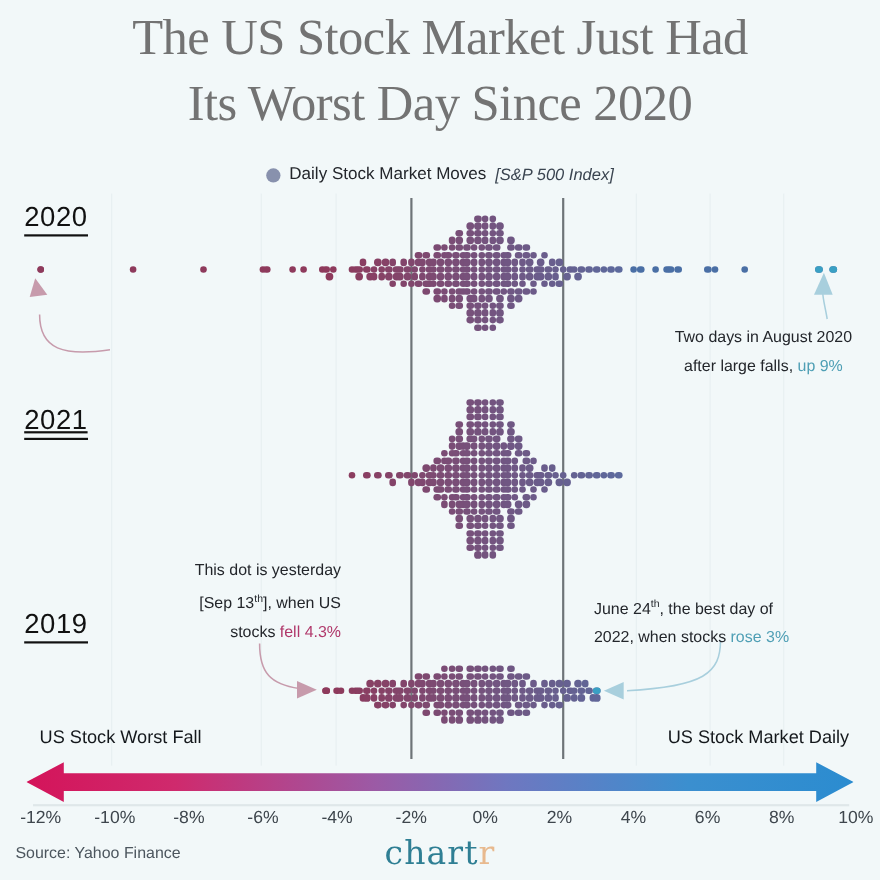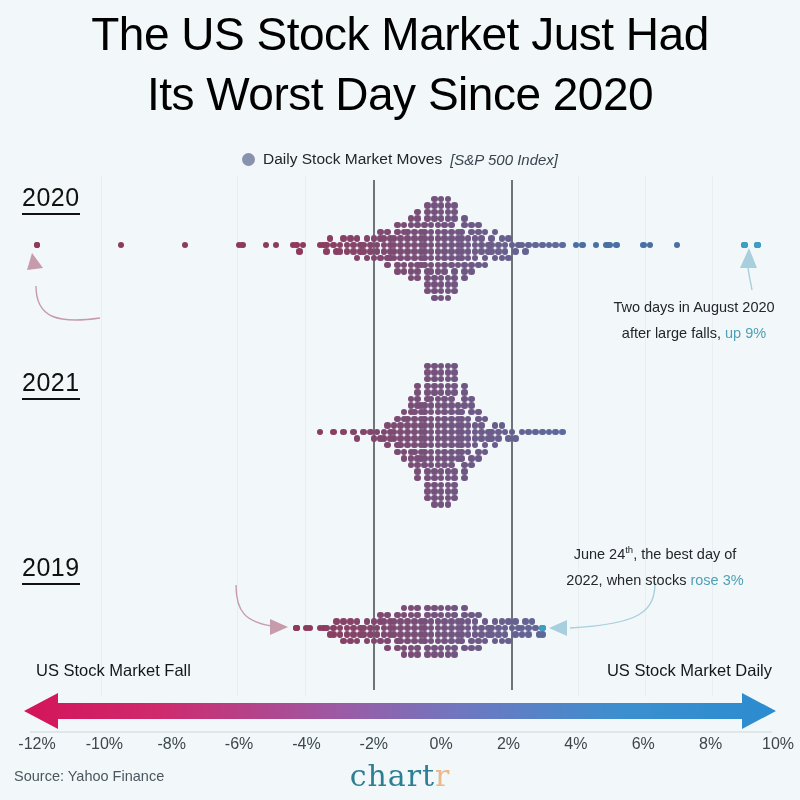--- a/index.html
+++ b/index.html
@@ -8,22 +8,22 @@
     background:#f2f8f9;
     font-family:"Liberation Sans", sans-serif;
     overflow:hidden;
     position:relative;
   }
   #stage{position:absolute;inset:0;width:800px;height:800px;}
 
   
   .title{
     position:absolute;left:0;width:800px;text-align:center;
-    font-family:Liberation Sans, sans-serif;
-    color:#000000;
+    font-family:Liberation Serif, serif;
+    color:#737373;
     font-weight:400;
     letter-spacing:-0.5px;
   }
   .title-l1{top:8px;font-size:46px;line-height:52px;}
   .title-l2{top:68px;font-size:46px;line-height:52px;}
 
   
   .legend{
     position:absolute;top:150px;left:0;width:800px;
     display:flex;align-items:center;justify-content:center;gap:8px;
@@ -37,21 +37,21 @@
 
   
   .year{
     position:absolute;
     font-size:25px;color:#111;letter-spacing:.5px;
     border-bottom:2px solid #111;
     padding-bottom:1px;
     font-family:"Liberation Sans", sans-serif;
   }
   #year-2020{left:22px;top:183px;}
-  #year-2021{left:22px;top:368px;}
+  #year-2021{left:22px;top:368px;text-decoration:underline;}
   #year-2022{left:22px;top:553px;}
 
   
   .gridline{
     position:absolute;width:1.6px;background:#6e7478;
     top:180px;height:510px;
   }
   .faint-grid{
     position:absolute;width:1px;background:#e7eff1;
     top:176px;height:520px;
@@ -65,21 +65,21 @@
     position:absolute;
     font-size:14.5px;line-height:26px;color:#23262b;
   }
   .anno .fall{color:#b0376a;}
   .anno .rise{color:#4f9fb5;}
   .anno sup{font-size:9.5px;vertical-align:super;}
   #anno-mar16{left:108px;top:292px;width:300px;text-align:left;}
   #anno-mar16 .ln2{display:block;padding-left:16px;}
   #anno-two-days{left:588px;top:294px;width:212px;text-align:center;}
   #anno-yesterday{left:150px;top:506px;width:160px;text-align:right;}
-  #anno-june24{left:540px;top:537px;width:230px;text-align:center;}
+  #anno-june24{left:540px;top:537px;width:230px;text-align:left;}
 
   
   .axis-label{
     position:absolute;top:661px;font-size:16.5px;color:#14181c;
   }
   #label-fall{left:36px;}
   #label-rise{right:28px;}
 
   .arrowbar{position:absolute;left:24px;top:690px;width:752px;height:42px;}
   .axis-baseline{
@@ -817,27 +817,32 @@
     <path d="M655,582 C655,612 640,624 570,628" fill="none" stroke="#a8cfdd" stroke-width="1.4"></path>
     <polygon points="549,628 567,620 567,636" fill="#a8cfdd"></polygon>
   </svg>
 
 
   <div class="anno" id="anno-two-days">
     <div>Two days in August 2020</div>
     <div><span>after large falls, </span><span class="rise">up 9%</span></div>
   </div>
 
+  <div class="anno" id="anno-yesterday">
+    <div>This dot is yesterday</div>
+    <div><span>[Sep 13</span><sup>th</sup><span>], when US</span></div>
+    <div><span>stocks </span><span class="fall">fell 4.3%</span></div>
+  </div>
 
   <div class="anno" id="anno-june24">
     <div><span>June 24</span><sup>th</sup><span>, the best day of</span></div>
     <div><span>2022, when stocks </span><span class="rise">rose 3%</span></div>
   </div>
 
-  <div class="axis-label" id="label-fall">US Stock Market Fall</div>
+  <div class="axis-label" id="label-fall">US Stock Worst Fall</div>
   <div class="axis-label" id="label-rise">US Stock Market Daily</div>
 
   <svg class="arrowbar" viewBox="0 0 752 42" preserveAspectRatio="none">
     <defs>
       <linearGradient id="grad" x1="0" y1="0" x2="1" y2="0">
         <stop offset="0%" stop-color="#d4145a"></stop>
         <stop offset="18%" stop-color="#cf2a6d"></stop>
         <stop offset="42%" stop-color="#9c5aa5"></stop>
         <stop offset="58%" stop-color="#6f77c0"></stop>
         <stop offset="80%" stop-color="#3b8fcf"></stop>

